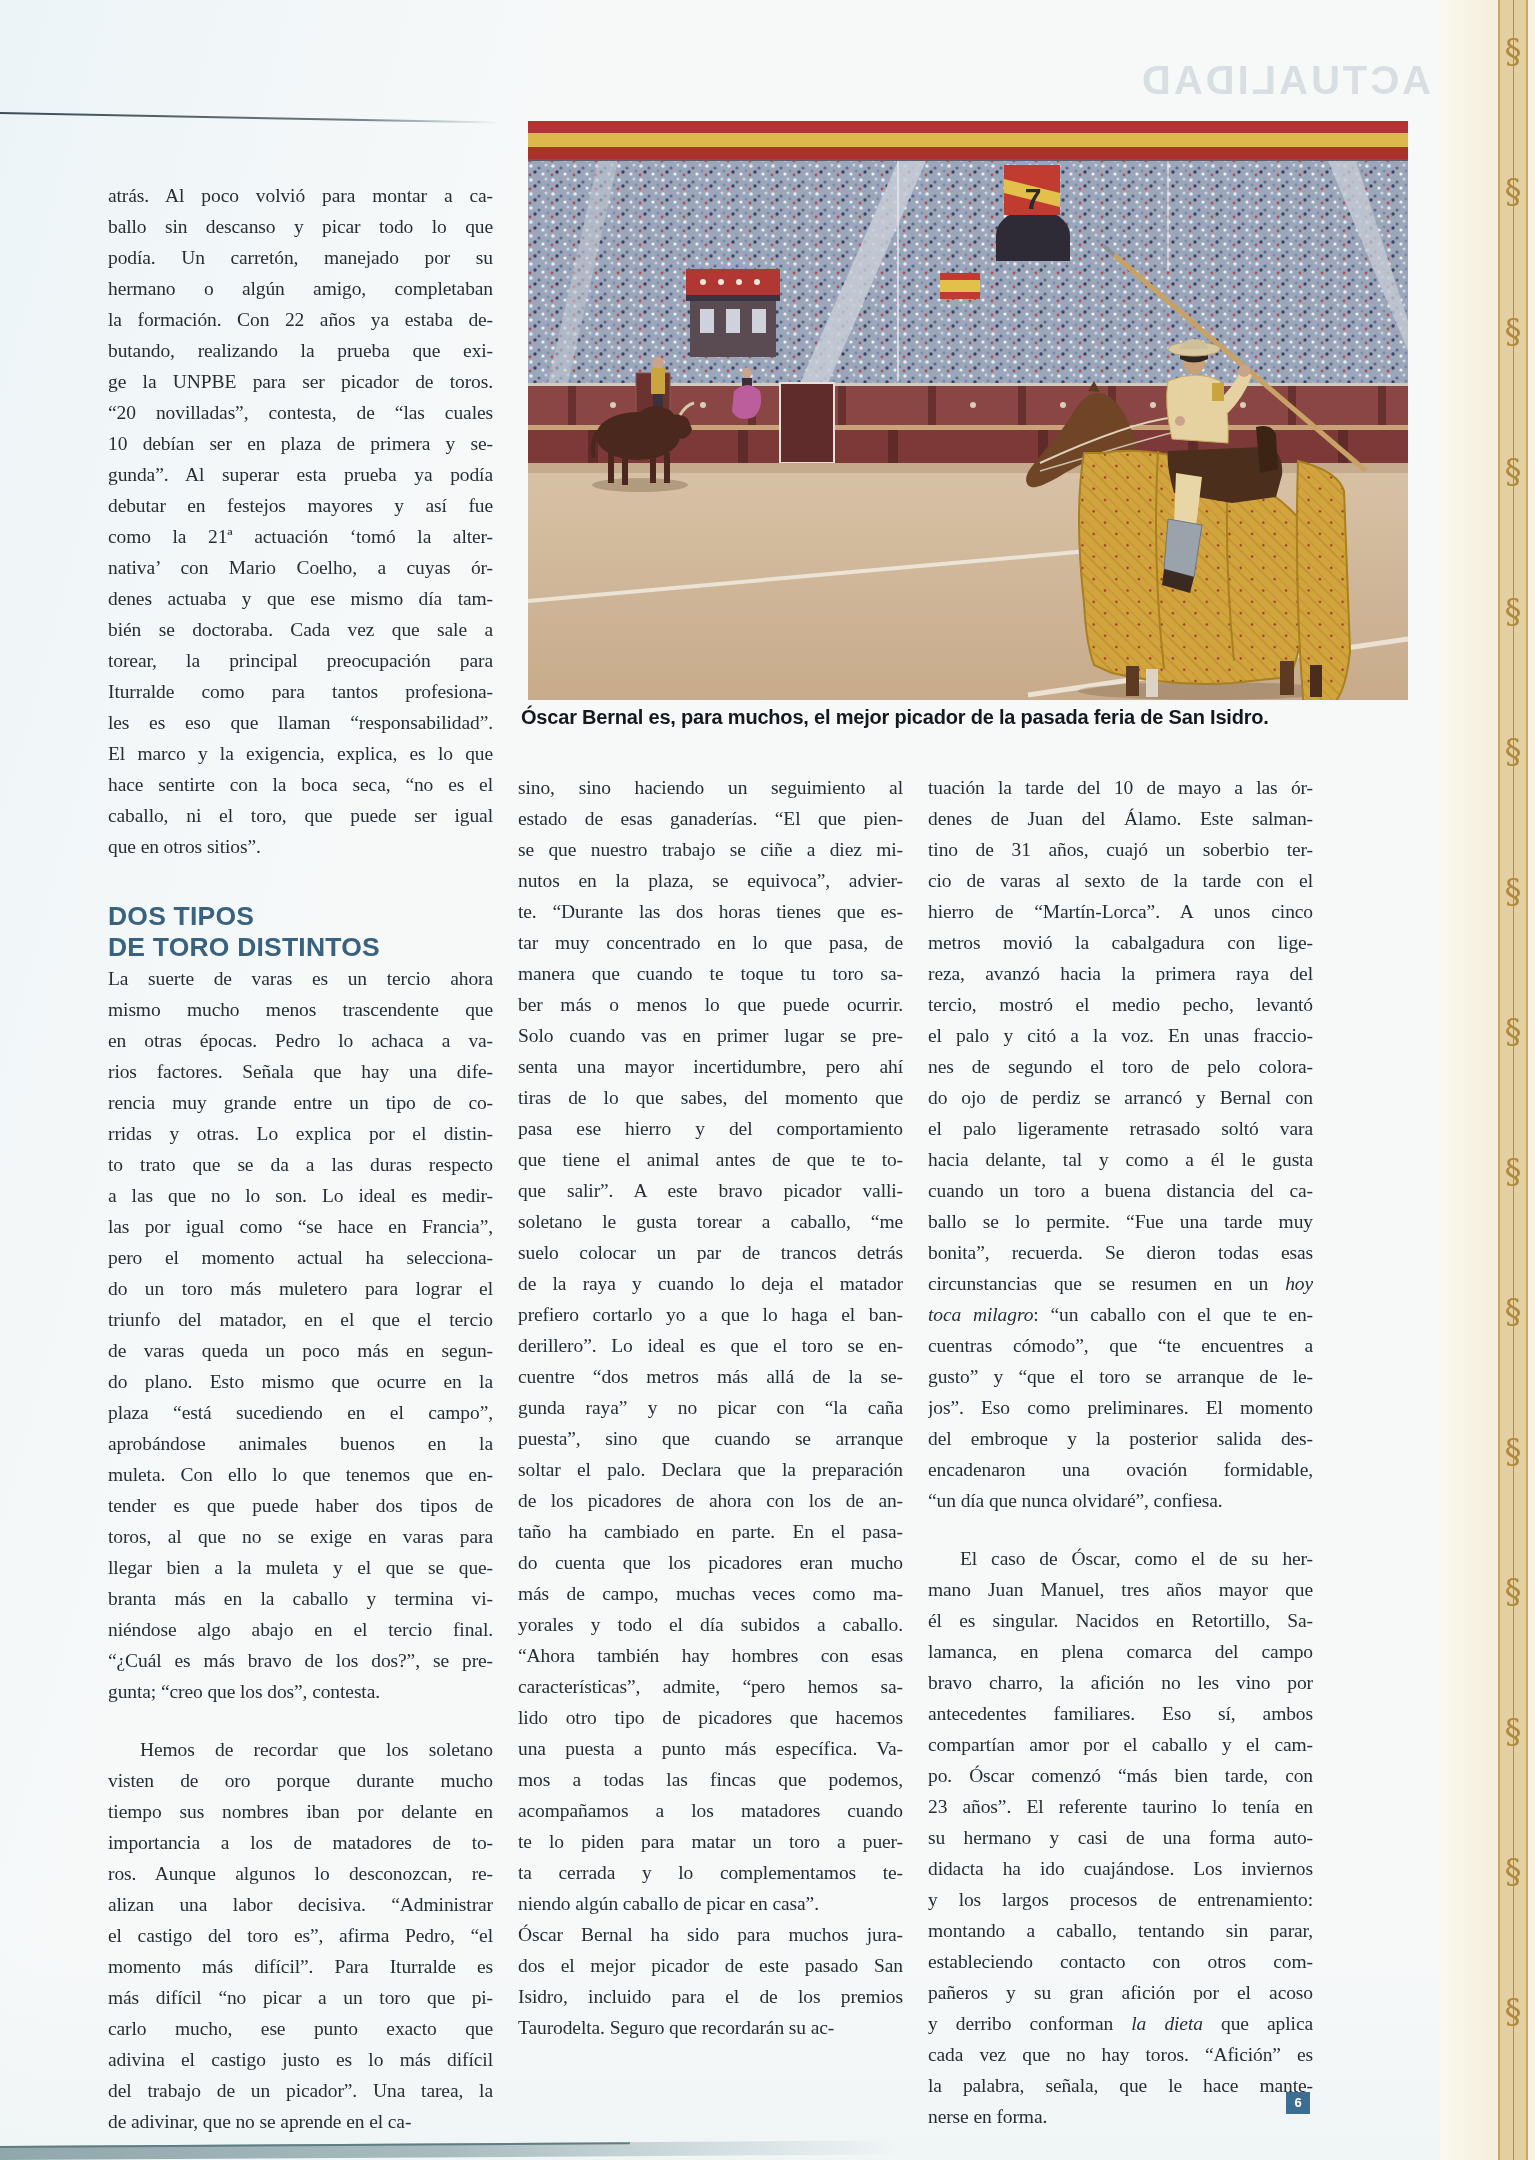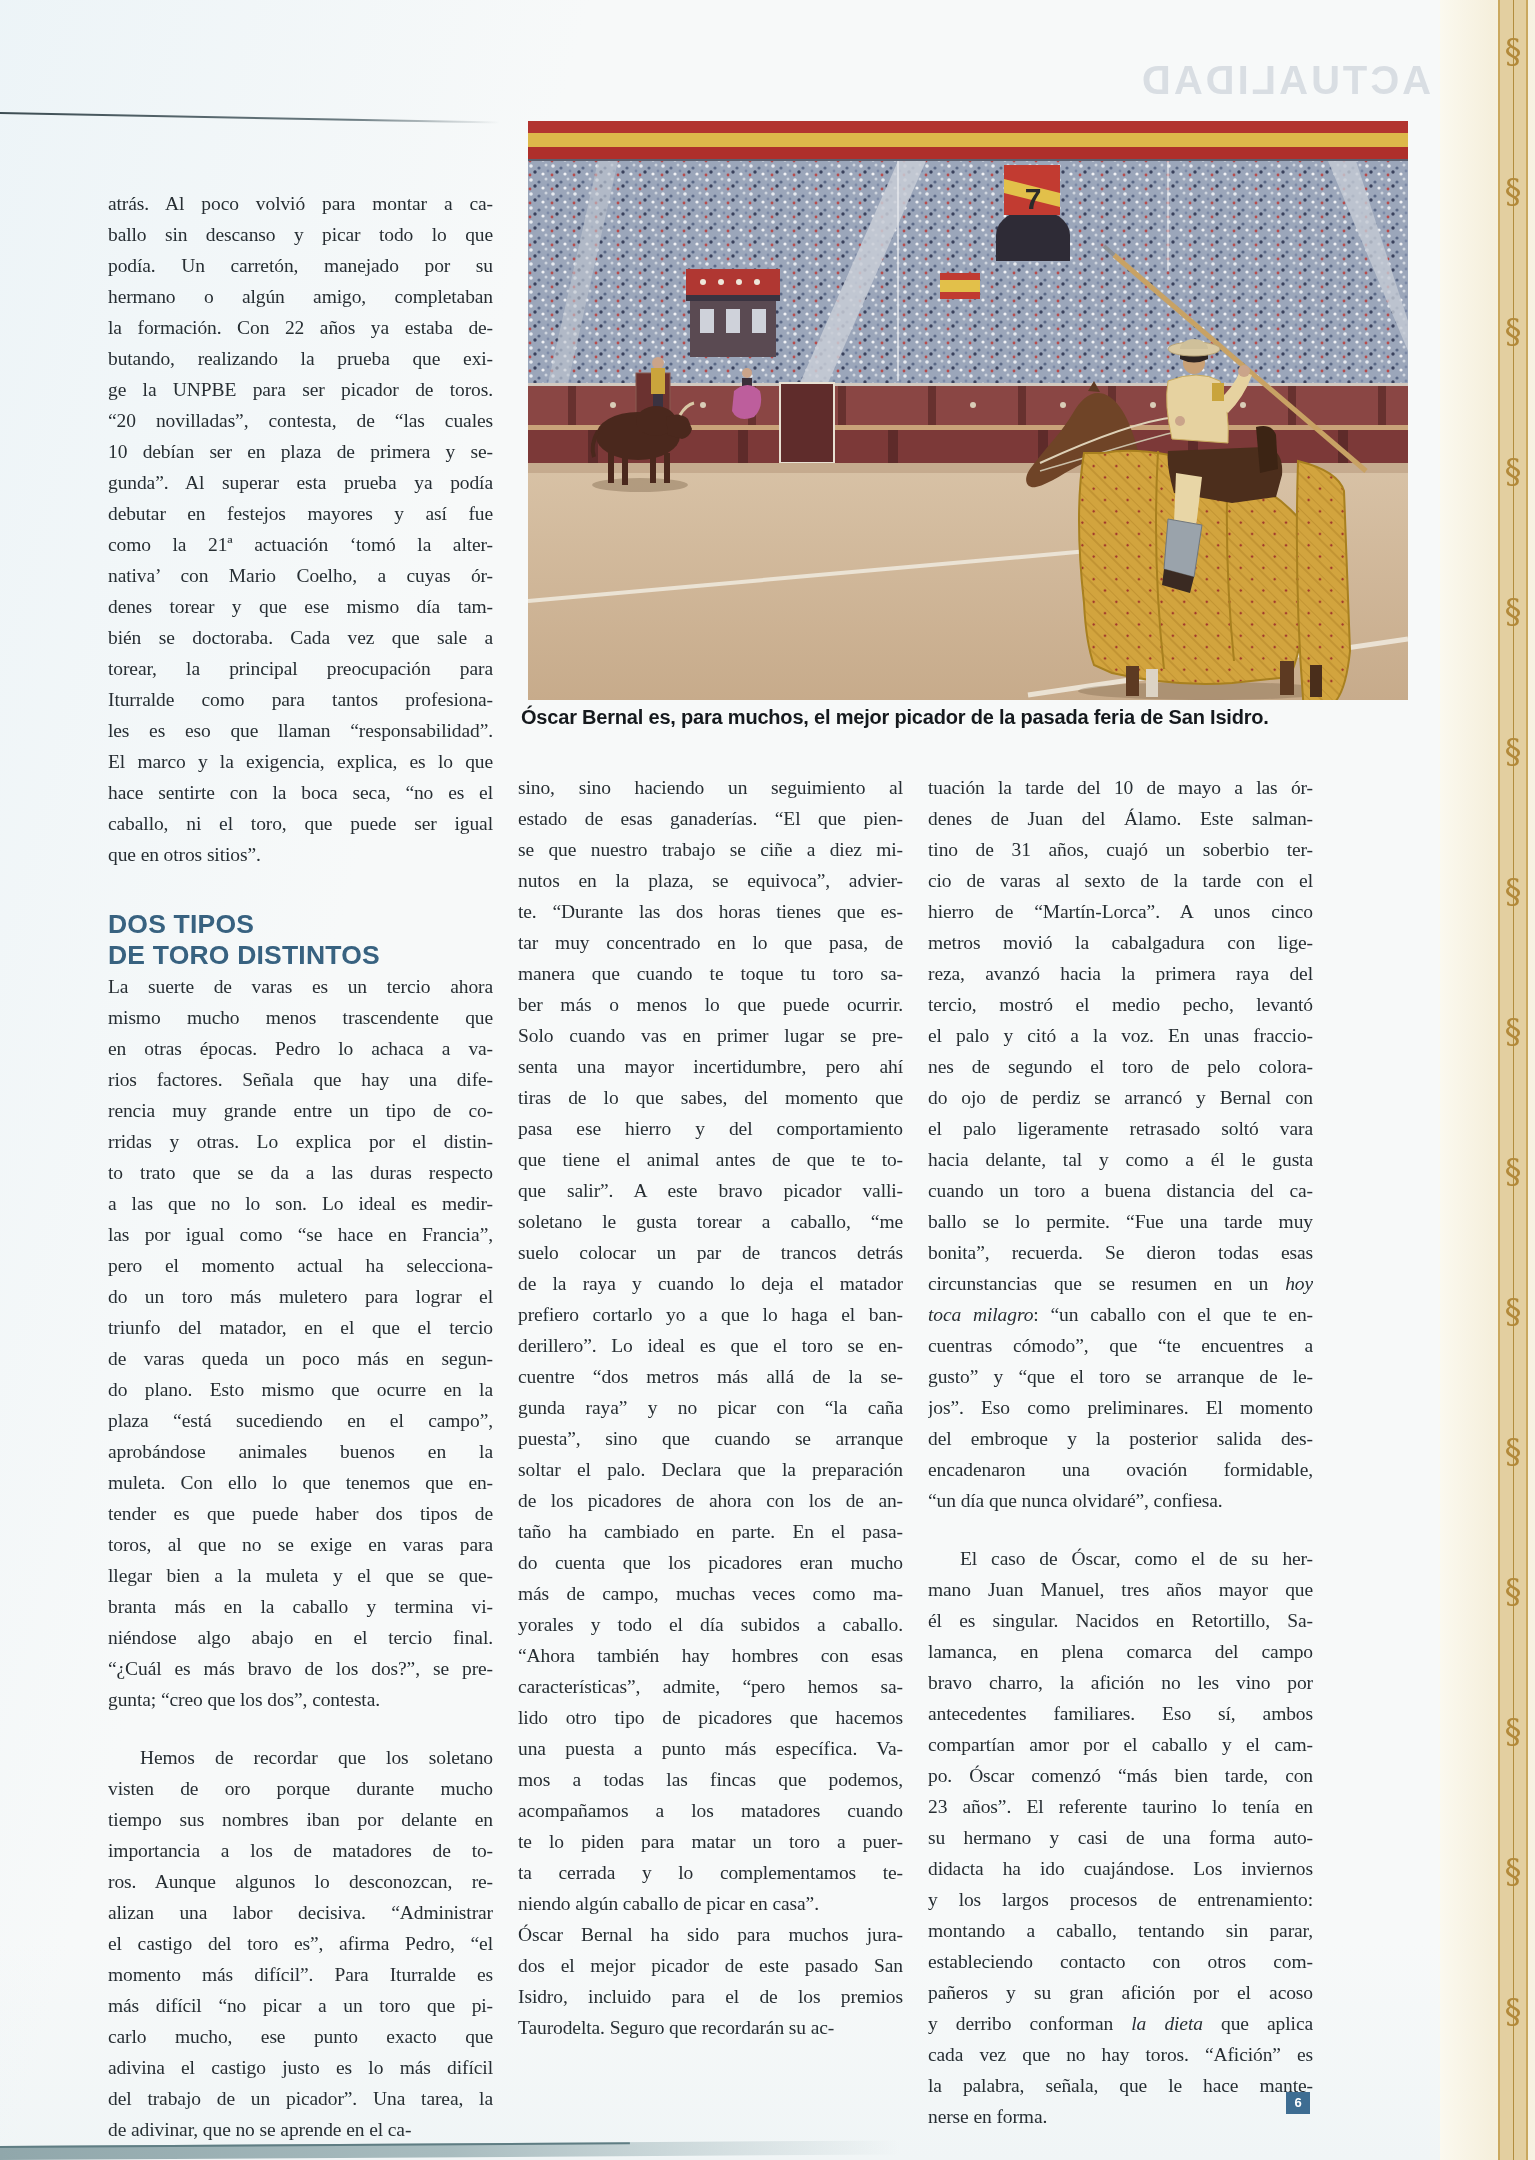--- a/index.html
+++ b/index.html
@@ -3,21 +3,21 @@
 <meta charset="utf-8">
 <style>
   html,body{margin:0;padding:0;background:#e9eae8;}
   .page{position:relative;width:1535px;height:2160px;background:#f7f9f9;overflow:hidden;
         font-family:"Liberation Serif",serif;}
   .page::before{content:"";position:absolute;inset:0;pointer-events:none;
         background:linear-gradient(105deg,rgba(228,240,246,.55) 0%,rgba(255,255,255,0) 28%),
                    linear-gradient(0deg,rgba(233,241,243,.5) 0%,rgba(255,255,255,0) 10%);}
   
   .col{position:absolute;width:385px;}
-  #col1{left:108px;top:188px;} #col2{left:518px;top:772px;} #col3{left:928px;top:772px;}
+  #col1{left:108px;top:180px;} #col2{left:518px;top:772px;} #col3{left:928px;top:772px;}
   .ln{height:31px;line-height:31px;font-size:19.5px;color:#272e33;overflow:hidden;
       text-align:justify;text-align-last:justify;letter-spacing:-0.1px;}
   .ln.last{text-align-last:left;}
   .ln.ind{text-indent:32px;}
   .hln{height:31px;line-height:30px;font-family:"Liberation Sans",sans-serif;font-weight:700;
        font-size:26.5px;color:#386280;letter-spacing:0.2px;overflow:hidden;}
   .blk-h{margin-top:39px;}
   .blk-gap{margin-top:27px;}
   
   .photo{position:absolute;left:528px;top:121px;width:880px;height:579px;background:#9ba6ba;}
@@ -238,21 +238,21 @@
         <div class="ln">hermano o algún amigo, completaban</div>
         <div class="ln">la formación. Con 22 años ya estaba de-</div>
         <div class="ln">butando, realizando la prueba que exi-</div>
         <div class="ln">ge la UNPBE para ser picador de toros.</div>
         <div class="ln">“20 novilladas”, contesta, de “las cuales</div>
         <div class="ln">10 debían ser en plaza de primera y se-</div>
         <div class="ln">gunda”. Al superar esta prueba ya podía</div>
         <div class="ln">debutar en festejos mayores y así fue</div>
         <div class="ln">como la 21ª actuación ‘tomó la alter-</div>
         <div class="ln">nativa’ con Mario Coelho, a cuyas ór-</div>
-        <div class="ln">denes torear y que ese mismo día tam-</div>
+        <div class="ln">denes actuaba y que ese mismo día tam-</div>
         <div class="ln">bién se doctoraba. Cada vez que sale a</div>
         <div class="ln">torear, la principal preocupación para</div>
         <div class="ln">Iturralde como para tantos profesiona-</div>
         <div class="ln">les es eso que llaman “responsabilidad”.</div>
         <div class="ln">El marco y la exigencia, explica, es lo que</div>
         <div class="ln">hace sentirte con la boca seca, “no es el</div>
         <div class="ln">caballo, ni el toro, que puede ser igual</div>
         <div class="ln last">que en otros sitios”.</div>
       </div>
       <div class="blk blk-h">

